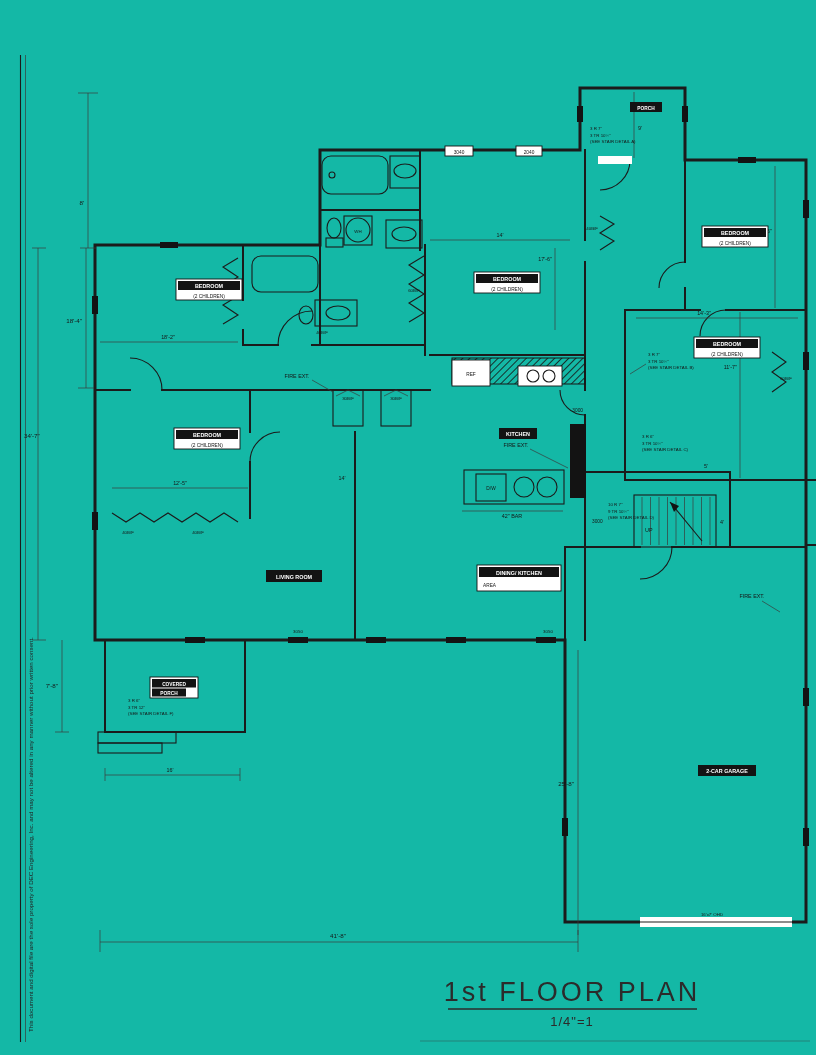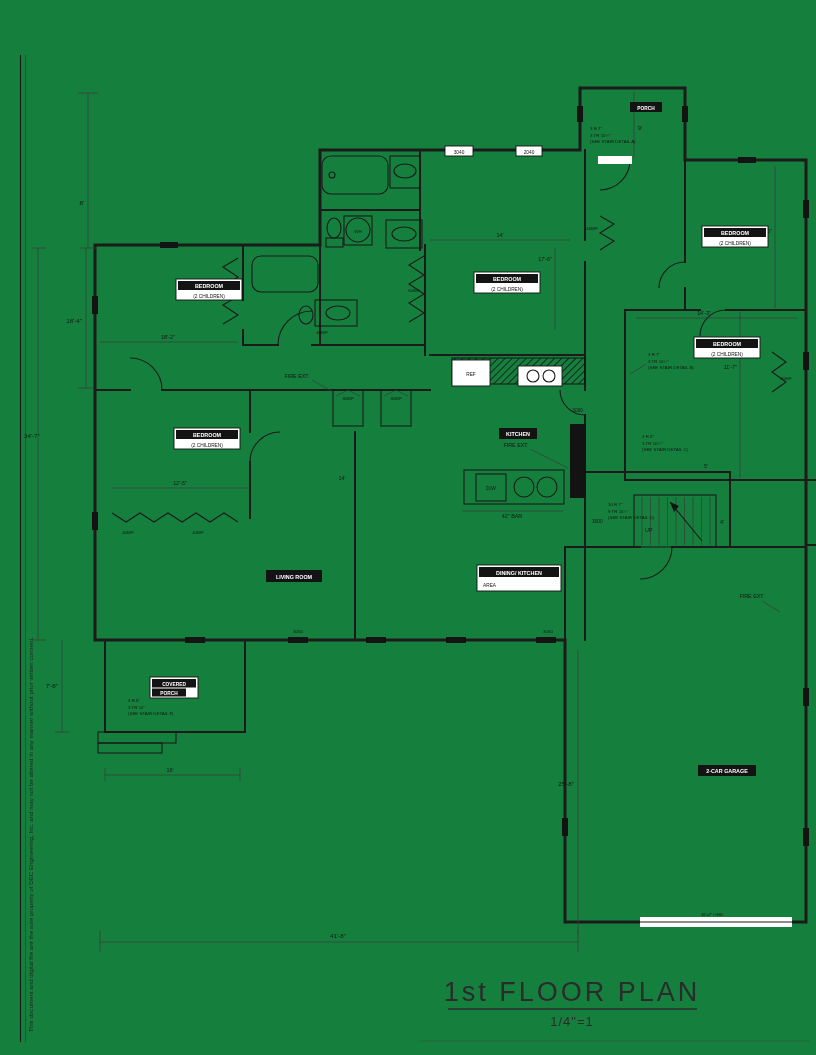--- a/index.html
+++ b/index.html
@@ -1,16 +1,16 @@
 <!DOCTYPE html>
 <html><head>
 <meta charset="utf-8">
 <style>
   html,body{margin:0;padding:0;background:#fff;}
-  #page{position:relative;width:816px;height:1055px;background:#15803d;overflow:hidden;
+  #page{position:relative;width:816px;height:1055px;background:#14b8a6;overflow:hidden;
         font-family:"Liberation Sans",sans-serif;}
   svg{position:absolute;left:0;top:0;}
   svg text{font-family:"Liberation Sans",sans-serif;fill:#161616;}
   .w3{stroke:#1b1b1b;stroke-width:3;fill:none;stroke-linecap:square;}
   .w2{stroke:#1b1b1b;stroke-width:2;fill:none;stroke-linecap:square;}
   .w1{stroke:#1b1b1b;stroke-width:1.1;fill:none;}
   .thin{stroke:#3a3a3a;stroke-width:0.7;fill:none;}
   .blk{fill:#131313;stroke:none;}
   .wht{fill:#fff;stroke:#131313;stroke-width:0.9;}
   .t4{font-size:4.4px;}

